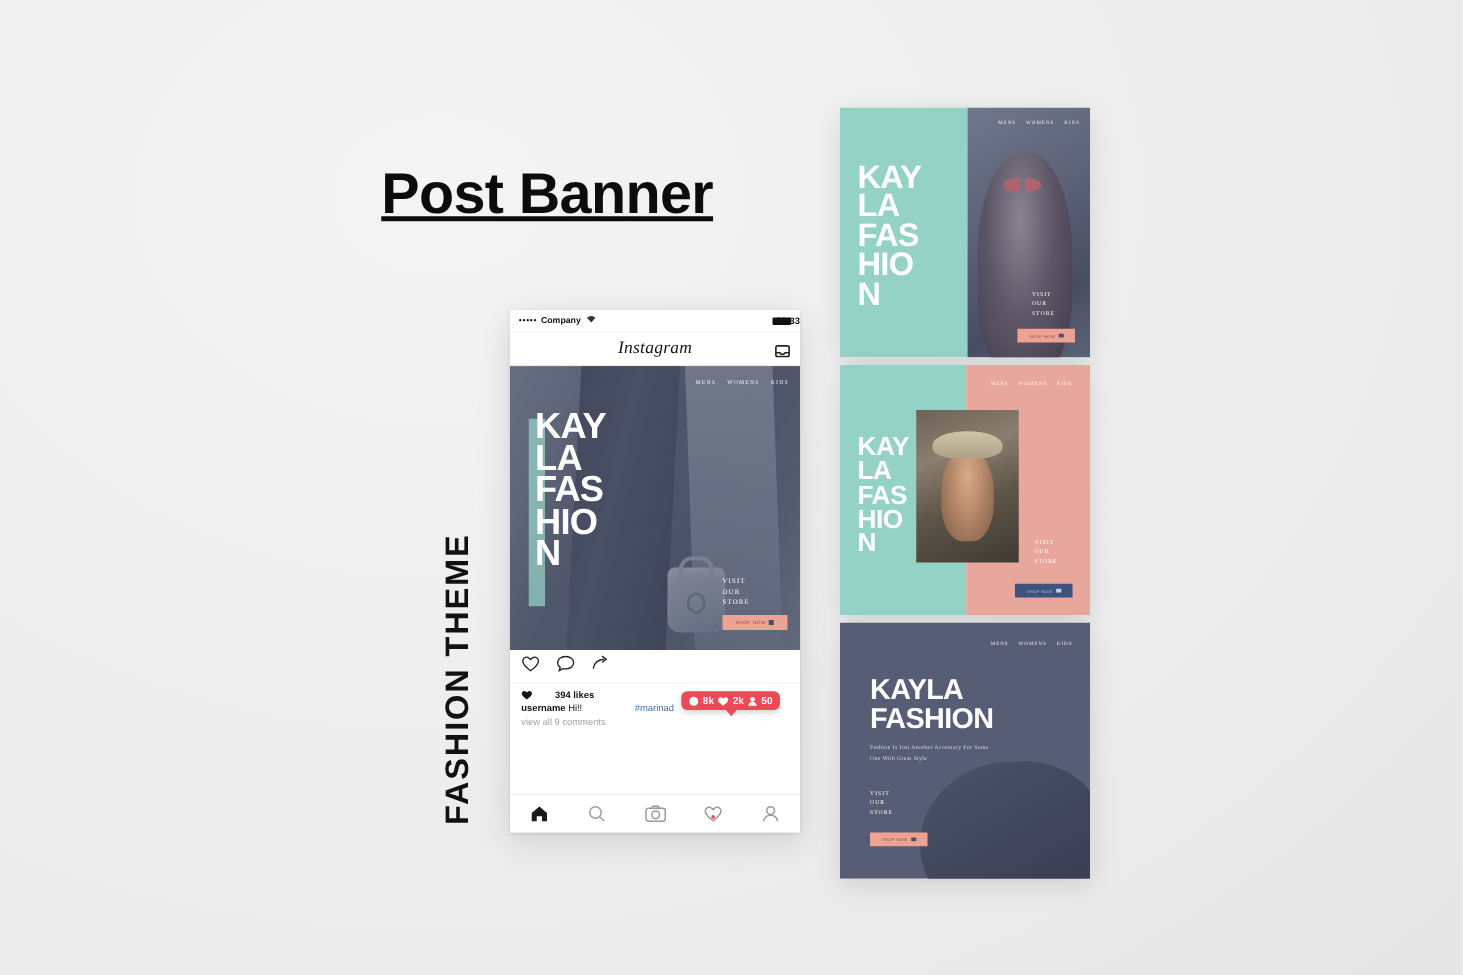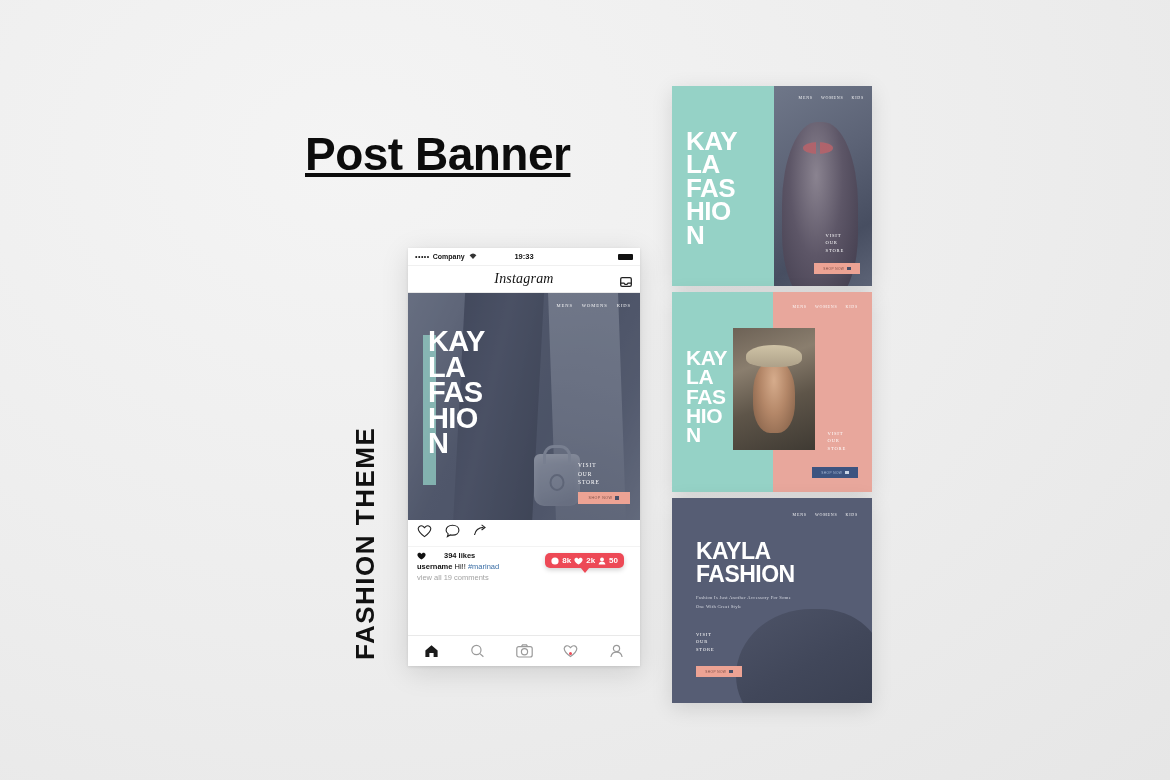--- a/index.html
+++ b/index.html
@@ -41,21 +41,21 @@
     display:flex;flex-direction:column;
   }
   .statusbar{
     height:17px;flex:none;display:flex;align-items:center;
     padding:0 7px;font-size:7px;color:#111;border-bottom:1px solid #f0f0f0;
     background:#fff;
   }
   .dots{letter-spacing:.5px;font-size:7px;}
   .carrier{margin-left:3px;font-weight:600;font-size:7px;}
   .wifi{margin-left:4px;font-size:7px;}
-  .sb-time{position:absolute;left:0;right:0;text-align:center;font-size:7.5px;font-weight:600;}
+  .sb-time{position:absolute;left:0;right:0;text-align:right;font-size:7.5px;font-weight:600;}
   .statusbar{position:relative;}
   .battery{margin-left:auto;width:15px;height:6px;background:#111;border-radius:1px;}
 
   .ig-header{
     height:26px;flex:none;position:relative;display:flex;align-items:center;
     justify-content:center;border-bottom:1px solid #eaeaea;background:#fff;
   }
   .ig-logo{
     font-family:"Liberation Serif", serif;font-style:italic;font-size:14px;
     color:#131313;letter-spacing:.2px;
@@ -138,21 +138,21 @@
 
   
   .actions{
     height:26px;flex:none;display:flex;align-items:center;gap:13px;
     padding:0 9px;background:#fff;border-bottom:1px solid #f3f3f3;
   }
   .meta{padding:4px 9px 0 9px;background:#fff;flex:none;position:relative;}
   .likes{font-size:7.5px;font-weight:700;color:#111;display:flex;align-items:center;gap:18px;}
   .caption{font-size:7.5px;color:#111;margin-top:2px;}
   .caption b{font-weight:700;}
-  .caption .tag{color:#3b6ea5;}
+  .caption .tag{color:#3b6ea5;margin-left:40px;}
   .viewall{font-size:7.5px;color:#a3a3a3;margin-top:2px;}
 
   .badge{
     position:absolute;right:16px;top:6px;background:#ed4956;color:#fff;
     border-radius:5px;padding:3px 6px;display:flex;align-items:center;gap:3px;
     font-size:8px;font-weight:700;box-shadow:0 2px 5px rgba(0,0,0,.18);
   }
   .badge .tail{
     position:absolute;left:50%;bottom:-5px;margin-left:-5px;width:0;height:0;
     border-left:5px solid transparent;border-right:5px solid transparent;
@@ -357,21 +357,21 @@
         <svg width="9" height="8" viewBox="0 0 9 8">
             <path d="M4.5 7.6 C0.9 5 0.2 3.6 0.5 2.2 C0.9 0.9 2.6 0.3 3.7 1.2 L4.5 1.9 L5.3 1.2 C6.4 0.3 8.1 0.9 8.5 2.2 C8.8 3.6 8.1 5 4.5 7.6 Z" fill="#111"></path>
           </svg>
         <span>394 likes</span>
       </div>
       <div class="caption">
         <b>username</b>
         <span>Hi!!</span>
         <span class="tag">#marinad</span>
       </div>
-      <div class="viewall">view all 19 comments</div>
+      <div class="viewall">view all 9 comments</div>
 
       <div class="badge">
         <svg width="8" height="8" viewBox="0 0 8 8">
             <circle cx="4" cy="4" r="3.6" fill="#fff"></circle>
           </svg>
         <span>8k</span>
         <svg width="9" height="8" viewBox="0 0 9 8">
             <path d="M4.5 7.6 C0.9 5 0.2 3.6 0.5 2.2 C0.9 0.9 2.6 0.3 3.7 1.2 L4.5 1.9 L5.3 1.2 C6.4 0.3 8.1 0.9 8.5 2.2 C8.8 3.6 8.1 5 4.5 7.6 Z" fill="#fff"></path>
           </svg>
         <span>2k</span>

